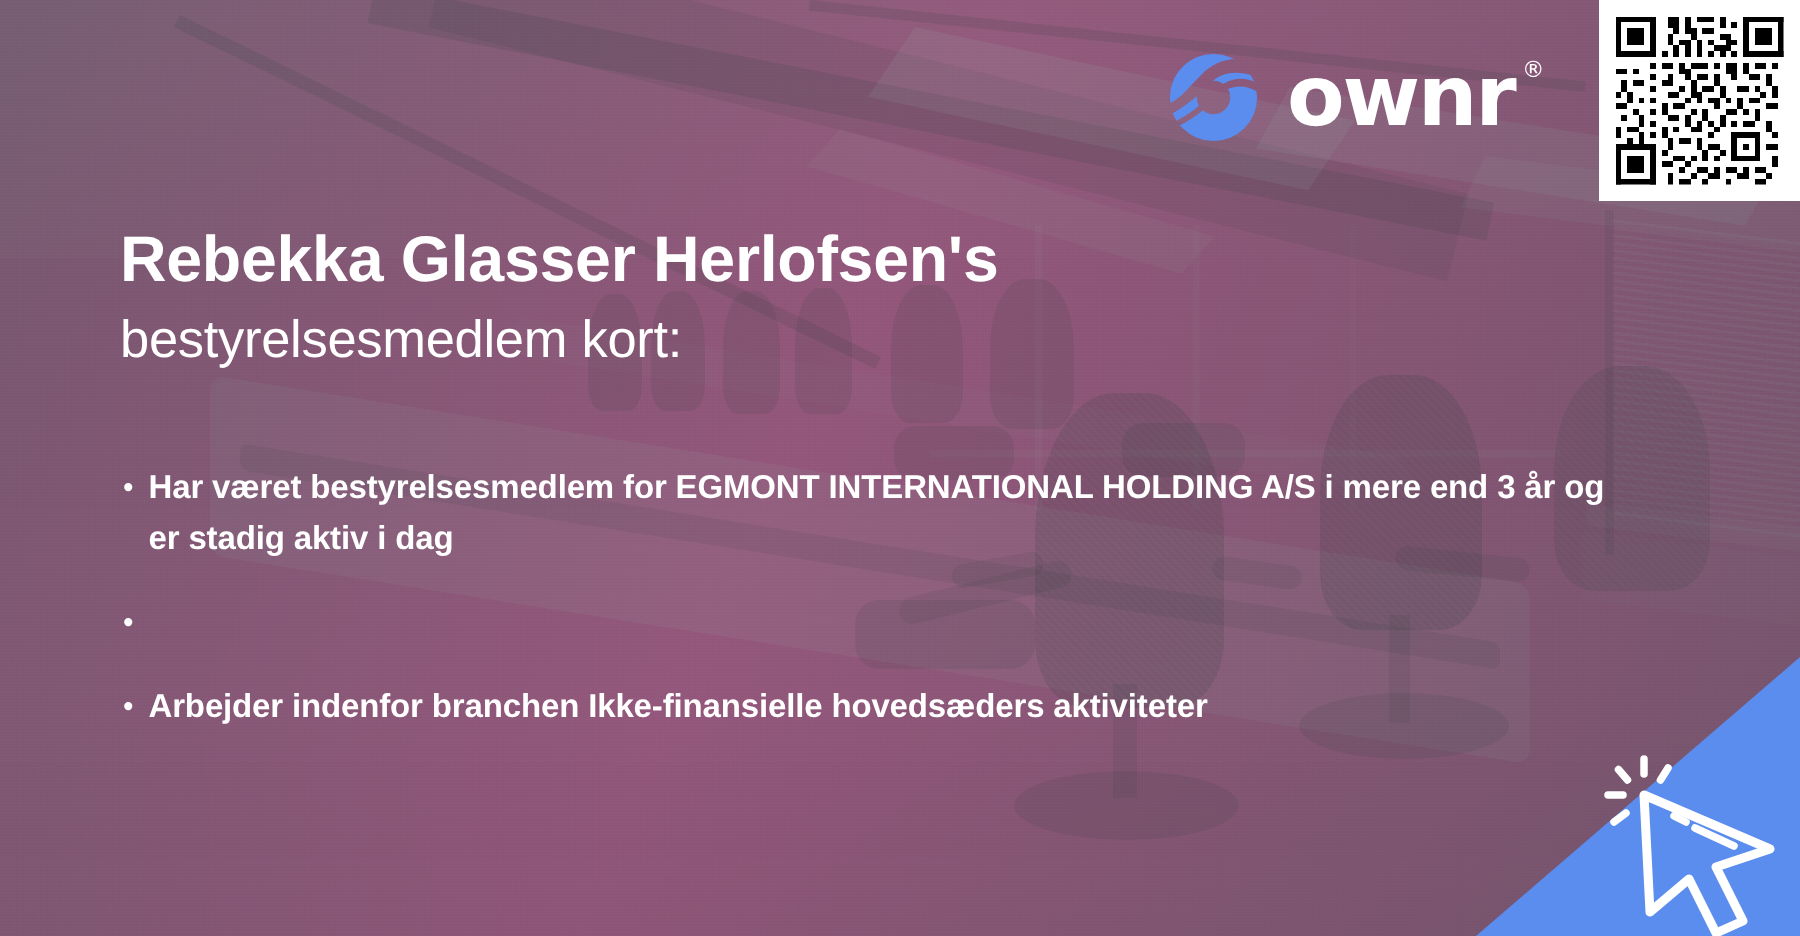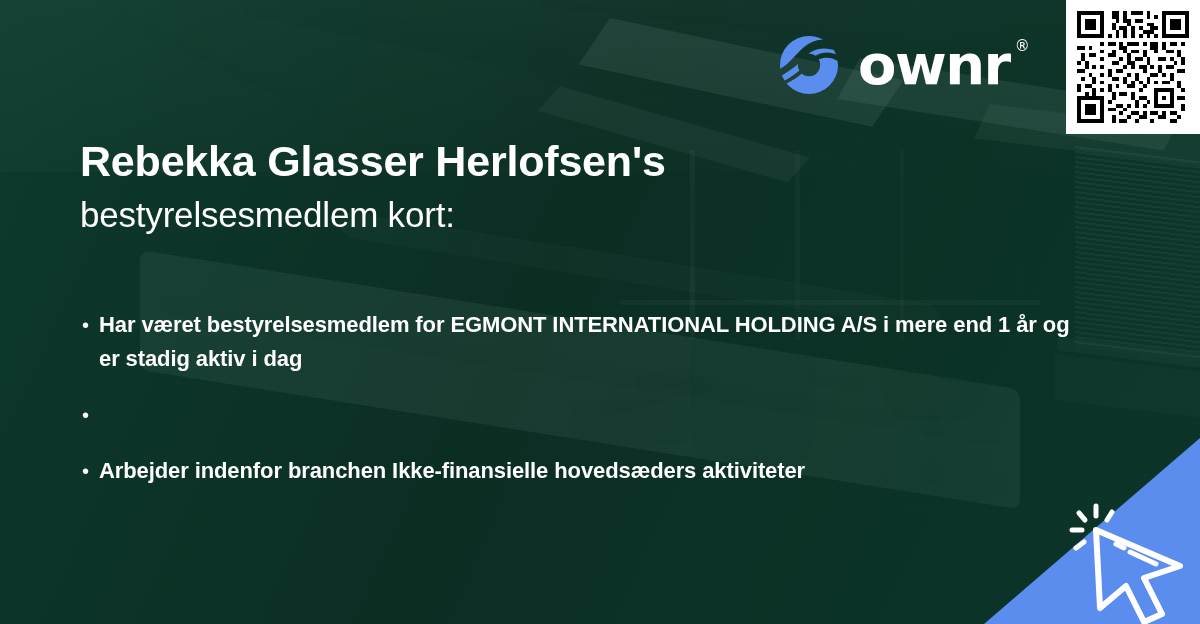--- a/index.html
+++ b/index.html
@@ -8,21 +8,21 @@
     width:1200px; height:624px;
     background:#0d4c39;
     font-family:"Liberation Sans", sans-serif;
     overflow:hidden;
   }
 
   .card {
     position:relative;
     width:1200px; height:624px;
     overflow:hidden;
-    background:#000000;
+    background:#ec4899;
   }
 
   
   .photo {
     position:absolute; inset:0;
     overflow:hidden;
   }
   .photo .sh {
     position:absolute;
     background:rgba(255,255,255,0.055);
@@ -127,21 +127,21 @@
     position:absolute; right:0; top:0;
     width:134px; height:134px;
     background:#ffffff;
     z-index:7;
     display:flex; align-items:center; justify-content:center;
   }
   .qr-img { display:block; width:112px; height:112px; image-rendering:pixelated; }
 
   
   .headline {
-    position:absolute; left:80px; top:140px;
+    position:absolute; left:80px; top:152px;
     z-index:5; color:#ffffff;
   }
   .headline .l1 {
     font-size:43px; font-weight:700; line-height:1.0;
     letter-spacing:-0.2px; white-space:nowrap;
   }
   .headline .l2 {
     font-size:35px; font-weight:400; line-height:1.0;
     margin-top:14px; letter-spacing:-0.2px; white-space:nowrap;
   }
@@ -424,21 +424,21 @@
   </div>
 
   <div class="headline">
     <div class="l1">Rebekka Glasser Herlofsen's</div>
     <div class="l2">bestyrelsesmedlem kort:</div>
   </div>
 
   <div class="bullets">
     <div class="bullet">
       <span class="dot">•</span>
-      <span class="btext">Har været bestyrelsesmedlem for EGMONT INTERNATIONAL HOLDING A/S i mere end 1 år og er stadig aktiv i dag</span>
+      <span class="btext">Har været bestyrelsesmedlem for EGMONT INTERNATIONAL HOLDING A/S i mere end 3 år og er stadig aktiv i dag</span>
     </div>
     <div class="bullet">
       <span class="dot">•</span>
     </div>
     <div class="bullet">
       <span class="dot">•</span>
       <span class="btext">Arbejder indenfor branchen Ikke-finansielle hovedsæders aktiviteter</span>
     </div>
   </div>
 

